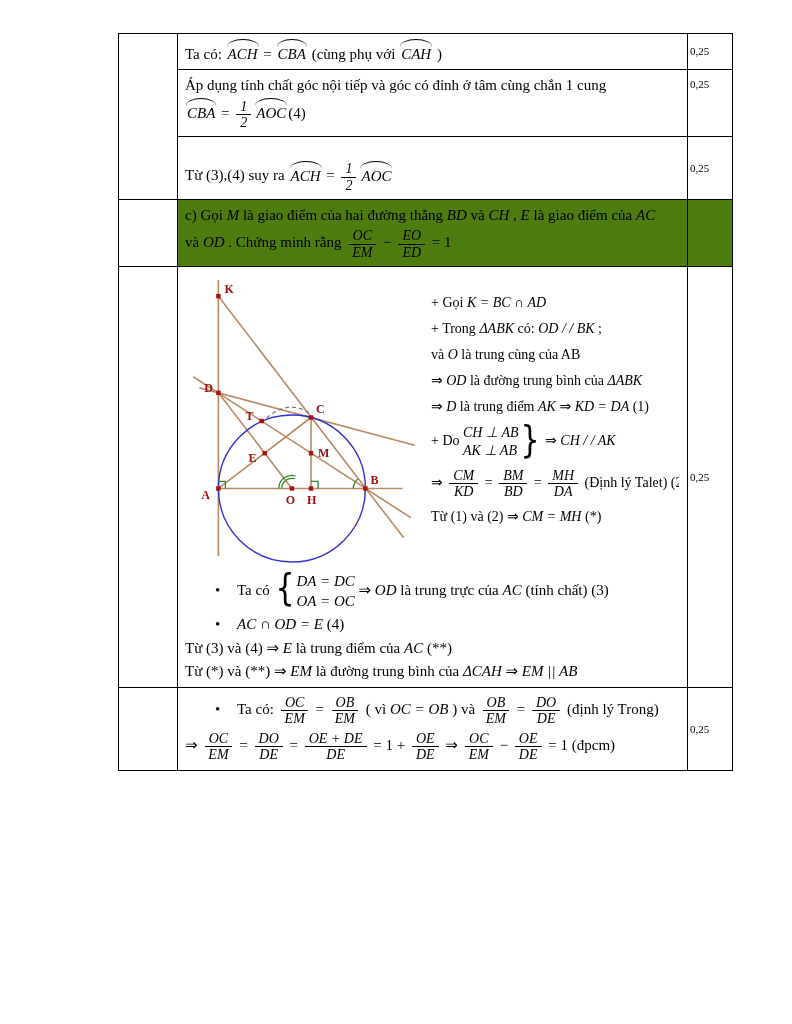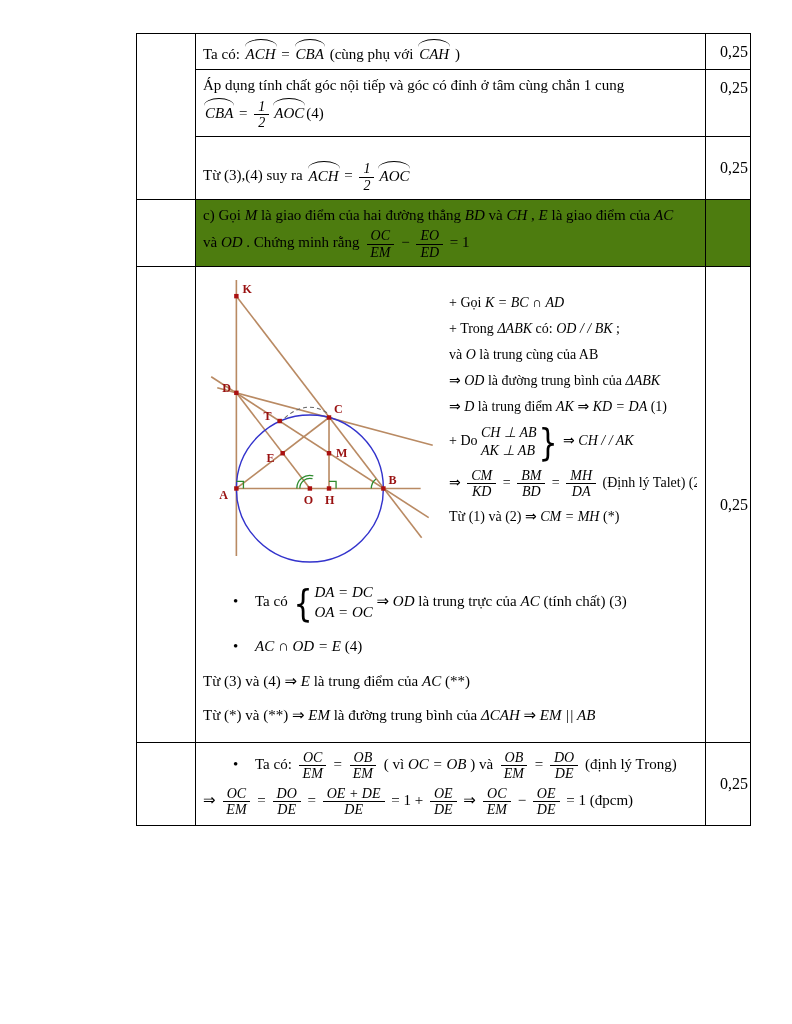--- a/index.html
+++ b/index.html
@@ -1,44 +1,44 @@
 <!DOCTYPE html>
 <html><head>
 <meta charset="utf-8">
 <style>
   html,body{margin:0;padding:0}
   body{width:792px;height:1024px;background:#fff;font-family:"Liberation Serif",serif;color:#000}
   .page{position:relative;width:792px;height:1024px;background:#fff;overflow:hidden}
-  table.doc{position:absolute;left:136px;top:33px;width:614px;border-collapse:collapse;table-layout:fixed}
+  table.doc{position:absolute;left:118px;top:33px;width:614px;border-collapse:collapse;table-layout:fixed}
   .doc td{border:1px solid #000;vertical-align:top;padding:3px 7px;font-size:15px;line-height:1.35}
   td.c1{width:59px}
   td.c2{width:510px}
-  td.c3{width:45px;text-align:right;vertical-align:middle;padding:2px;font-size:16px}
+  td.c3{width:45px;text-align:left;vertical-align:middle;padding:2px;font-size:11px}
   td.c3.top{vertical-align:top;padding-top:7px}
   tr.gray .c2, tr.gray .c3{background:#4d7c0f}
   tr.r1{height:27px} tr.r2{height:58px} tr.r3{height:52px}
   tr.r4{height:63px} tr.r5{height:402px} tr.r6{height:83px}
   .line{margin:2px 0}
   .m{font-style:italic}
   .hat{position:relative;display:inline-block;font-style:italic;padding:5px 2px 0}
   .hat::before{content:"";position:absolute;left:1px;right:1px;top:0;height:7px;
     border-top:1.4px solid #000;border-radius:50% 50% 0 0 / 100% 100% 0 0}
   .frac{display:inline-flex;flex-direction:column;align-items:center;vertical-align:middle;
     font-style:italic;line-height:1.1;font-size:14px;margin:1px 3px;text-align:center}
   .frac .num{padding:0 4px;border-bottom:1.2px solid #000}
   .frac .den{padding:0 4px}
-  .sys{display:inline-flex;align-items:center;vertical-align:middle}
+  .sys{display:inline-flex;align-items:flex-start;vertical-align:middle}
   .sys .col{display:inline-flex;flex-direction:column;line-height:1.3}
   .brace{font-family:"DejaVu Sans",sans-serif;font-size:30px;font-weight:400;line-height:1;
     transform:scaleY(1.25);margin:0 2px;display:inline-block}
   .fig-row{display:flex;align-items:flex-start}
   .figure-wrap{flex:0 0 auto;margin:4px 0 0 2px}
   .fig-text{flex:0 0 auto;width:248px;padding-top:22px;font-size:14px;overflow:hidden}
   .fig-text .line{margin-bottom:7px;white-space:nowrap}
-  .below .line{margin:14px 0}
+  .below .line{margin:3px 0}
   .bullet-line{padding-left:30px}
   .bullet{display:inline-block;width:22px}
 </style>
 </head>
 <body>
 
 <div class="page">
   <table class="doc">
     <colgroup>
         <col style="width:59px">

